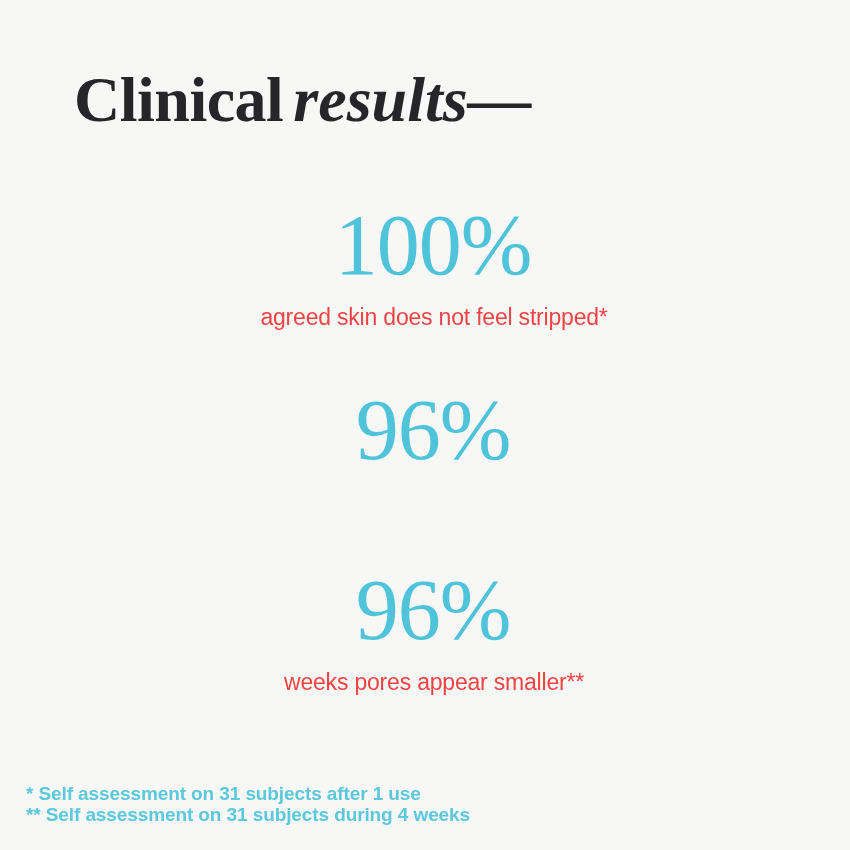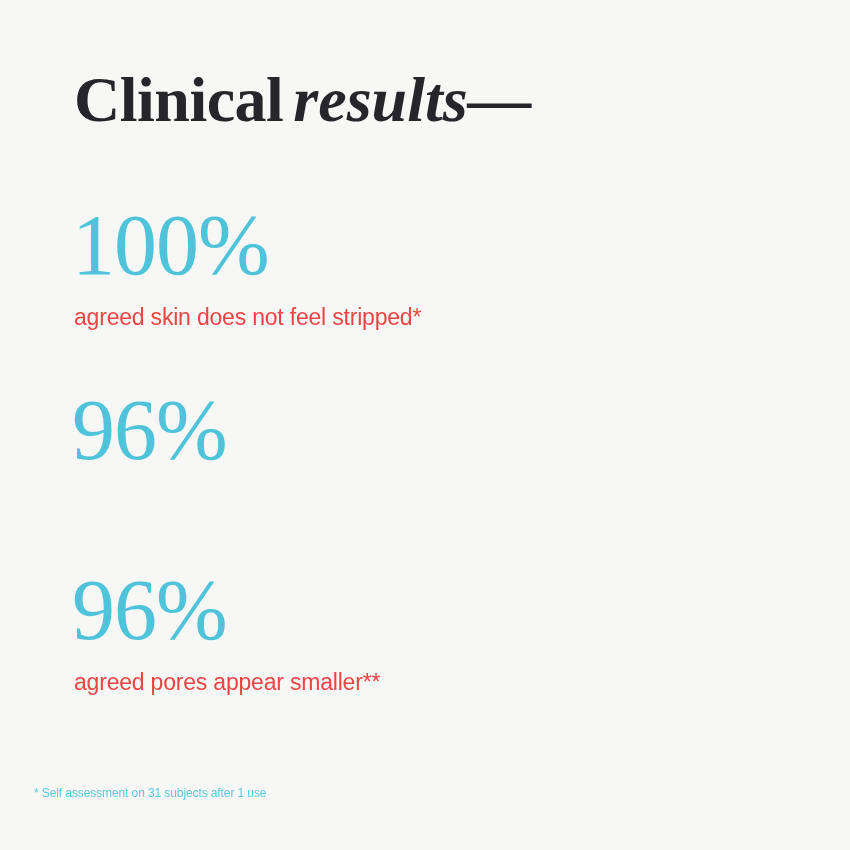--- a/index.html
+++ b/index.html
@@ -52,20 +52,21 @@
     position: absolute;
     left: 0;
     top: 0;
     width: 850px;
   }
 
   .stat-block {
     position: absolute;
     left: 74px;
     width: 720px;
+    text-align: center;
   }
   .stat-block.s1 { top: 206px; }
   .stat-block.s2 { top: 391px; }
   .stat-block.s3 { top: 571px; }
 
   .stat-value {
     display: block;
     color: #4fc3da;
     font-family: "Liberation Serif", "DejaVu Serif", serif;
     font-size: 86px;
@@ -91,26 +92,25 @@
   
   .footnotes {
     position: absolute;
     left: 26px;
     top: 783px;
     color: #5bc8dc;
   }
   .footnote {
     display: block;
     font-family: "Liberation Sans", sans-serif;
-    font-size: 12px;
-    font-weight: 400;
+    font-size: 19px;
+    font-weight: 700;
     line-height: 21px;
     letter-spacing: -0.1px;
     white-space: nowrap;
-    margin-left: 8px;
   }
 </style>
 </head>
 <body>
 
 <div class="panel">
 
   <div class="heading">
     <span class="roman">Clinical</span><span class="ital">results—</span>
   </div>
@@ -121,22 +121,23 @@
       <span class="stat-value">100%</span>
       <span class="stat-caption">agreed skin does not feel stripped*</span>
     </div>
 
     <div class="stat-block s2">
       <span class="stat-value">96%</span>
     </div>
 
     <div class="stat-block s3">
       <span class="stat-value">96%</span>
-      <span class="stat-caption">agreed pores appear smaller**</span>
+      <span class="stat-caption">weeks pores appear smaller**</span>
     </div>
 
   </div>
 
   <div class="footnotes">
     <span class="footnote">* Self assessment on 31 subjects after 1 use</span>
+    <span class="footnote">** Self assessment on 31 subjects during 4 weeks</span>
   </div>
 
 </div>
 
 </body></html>

